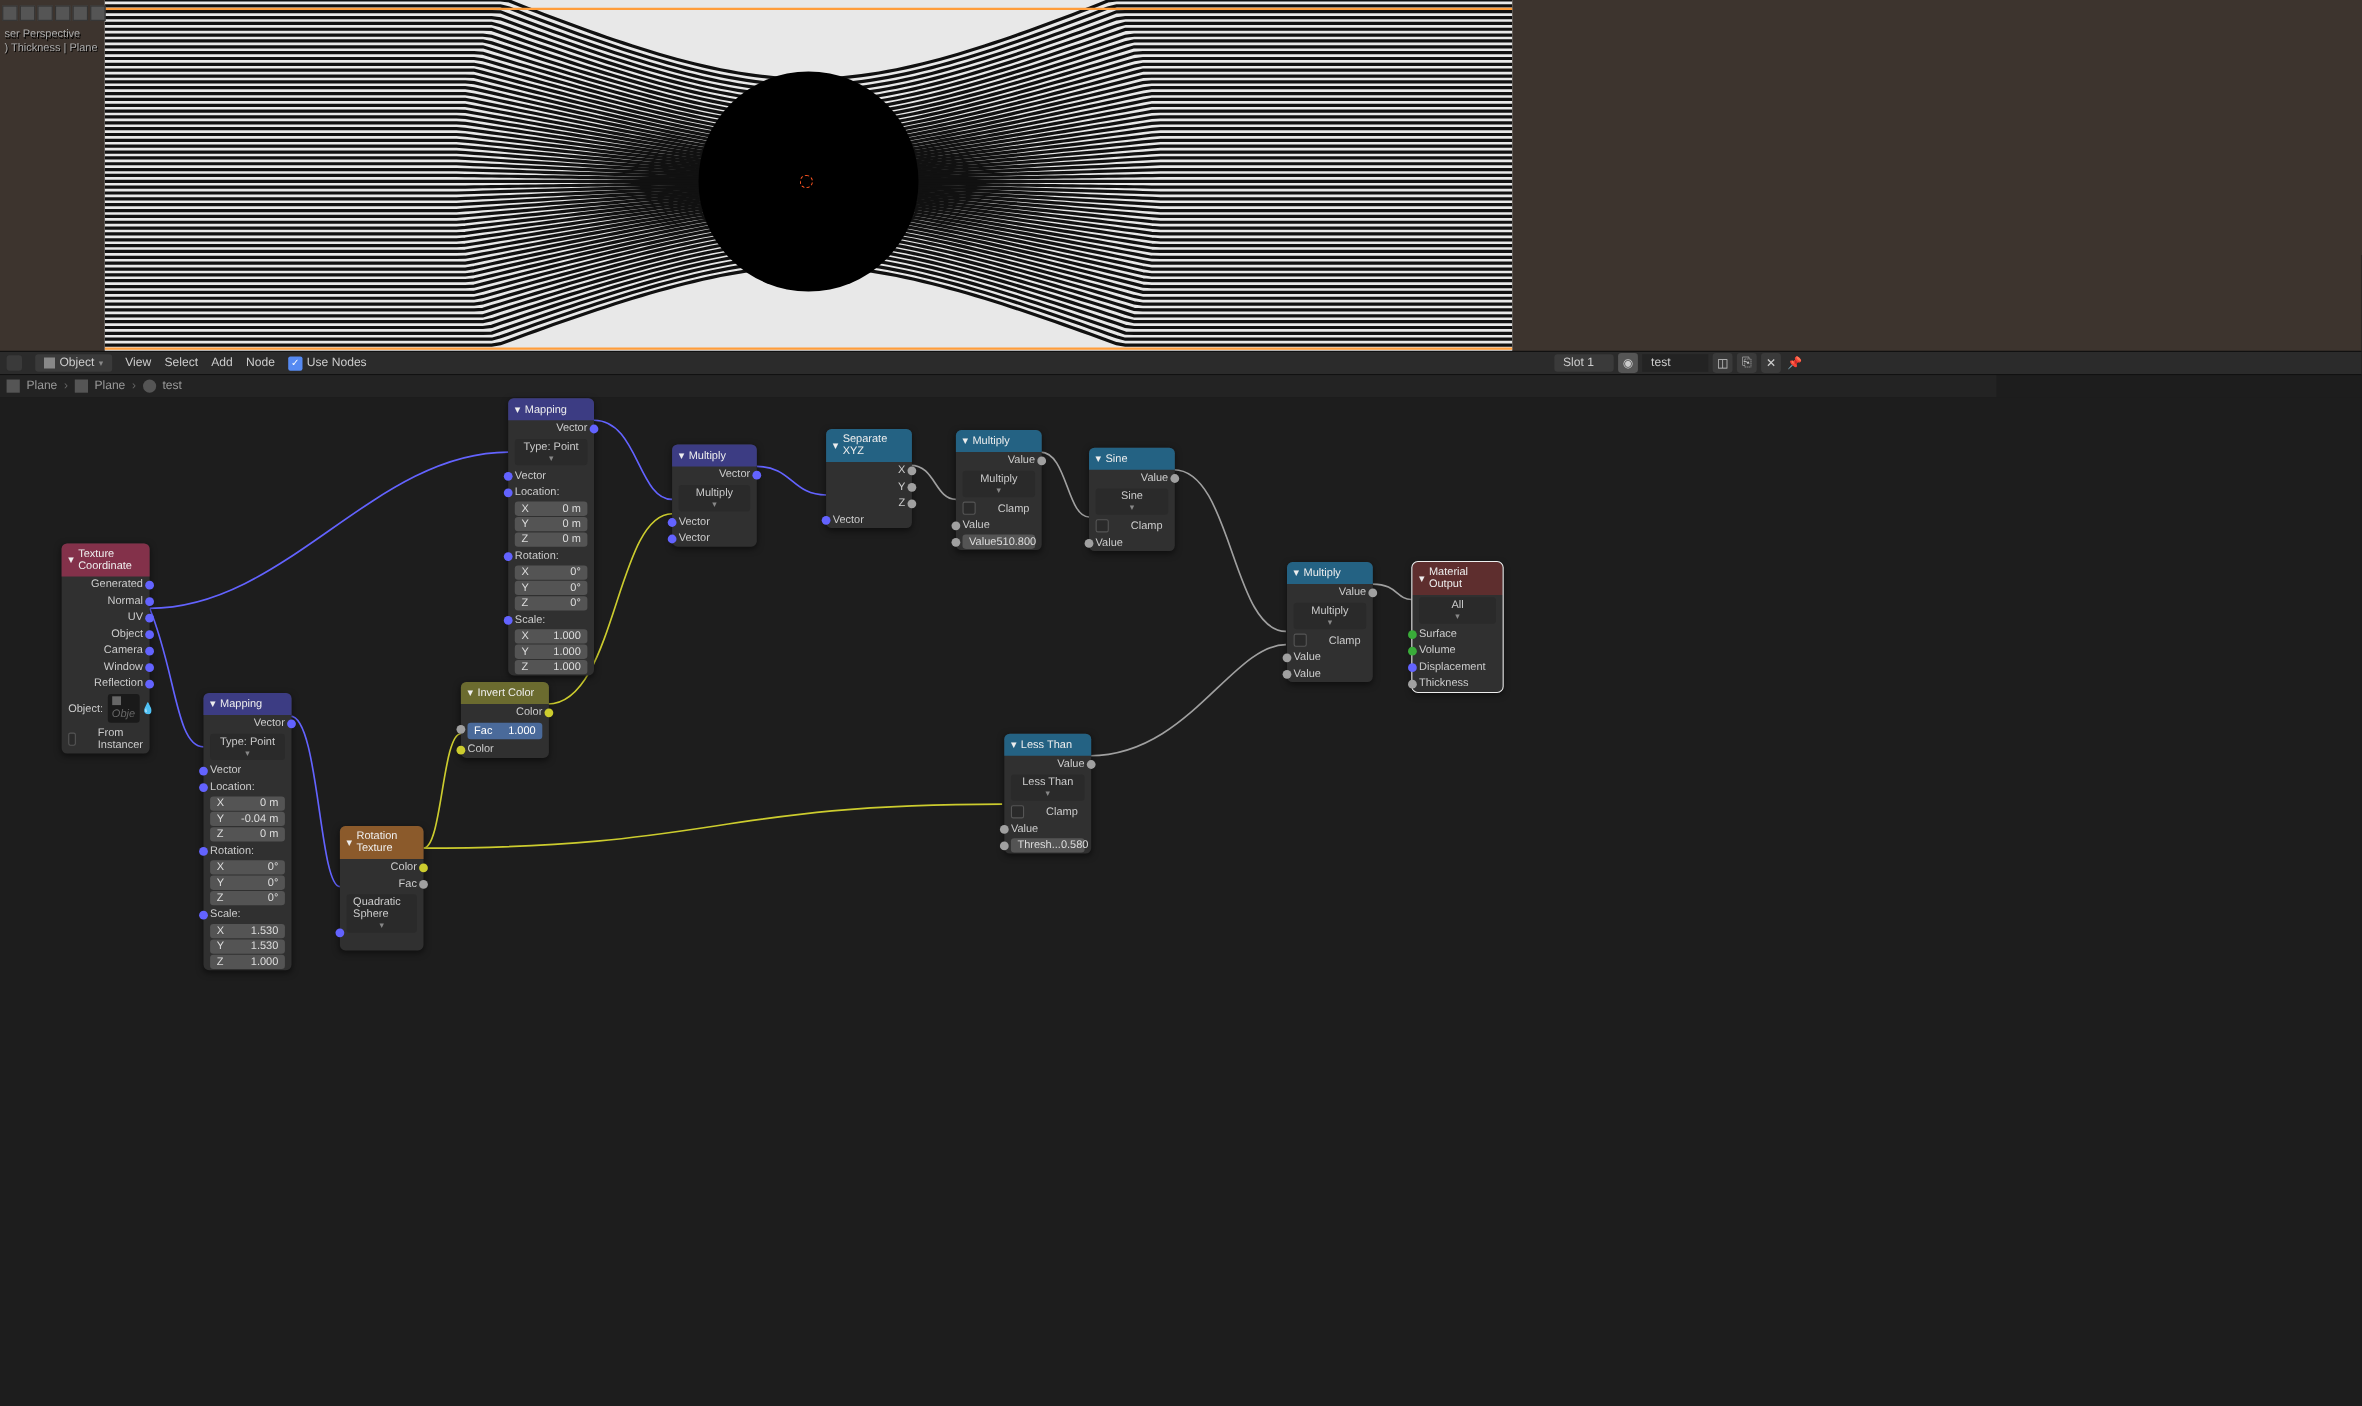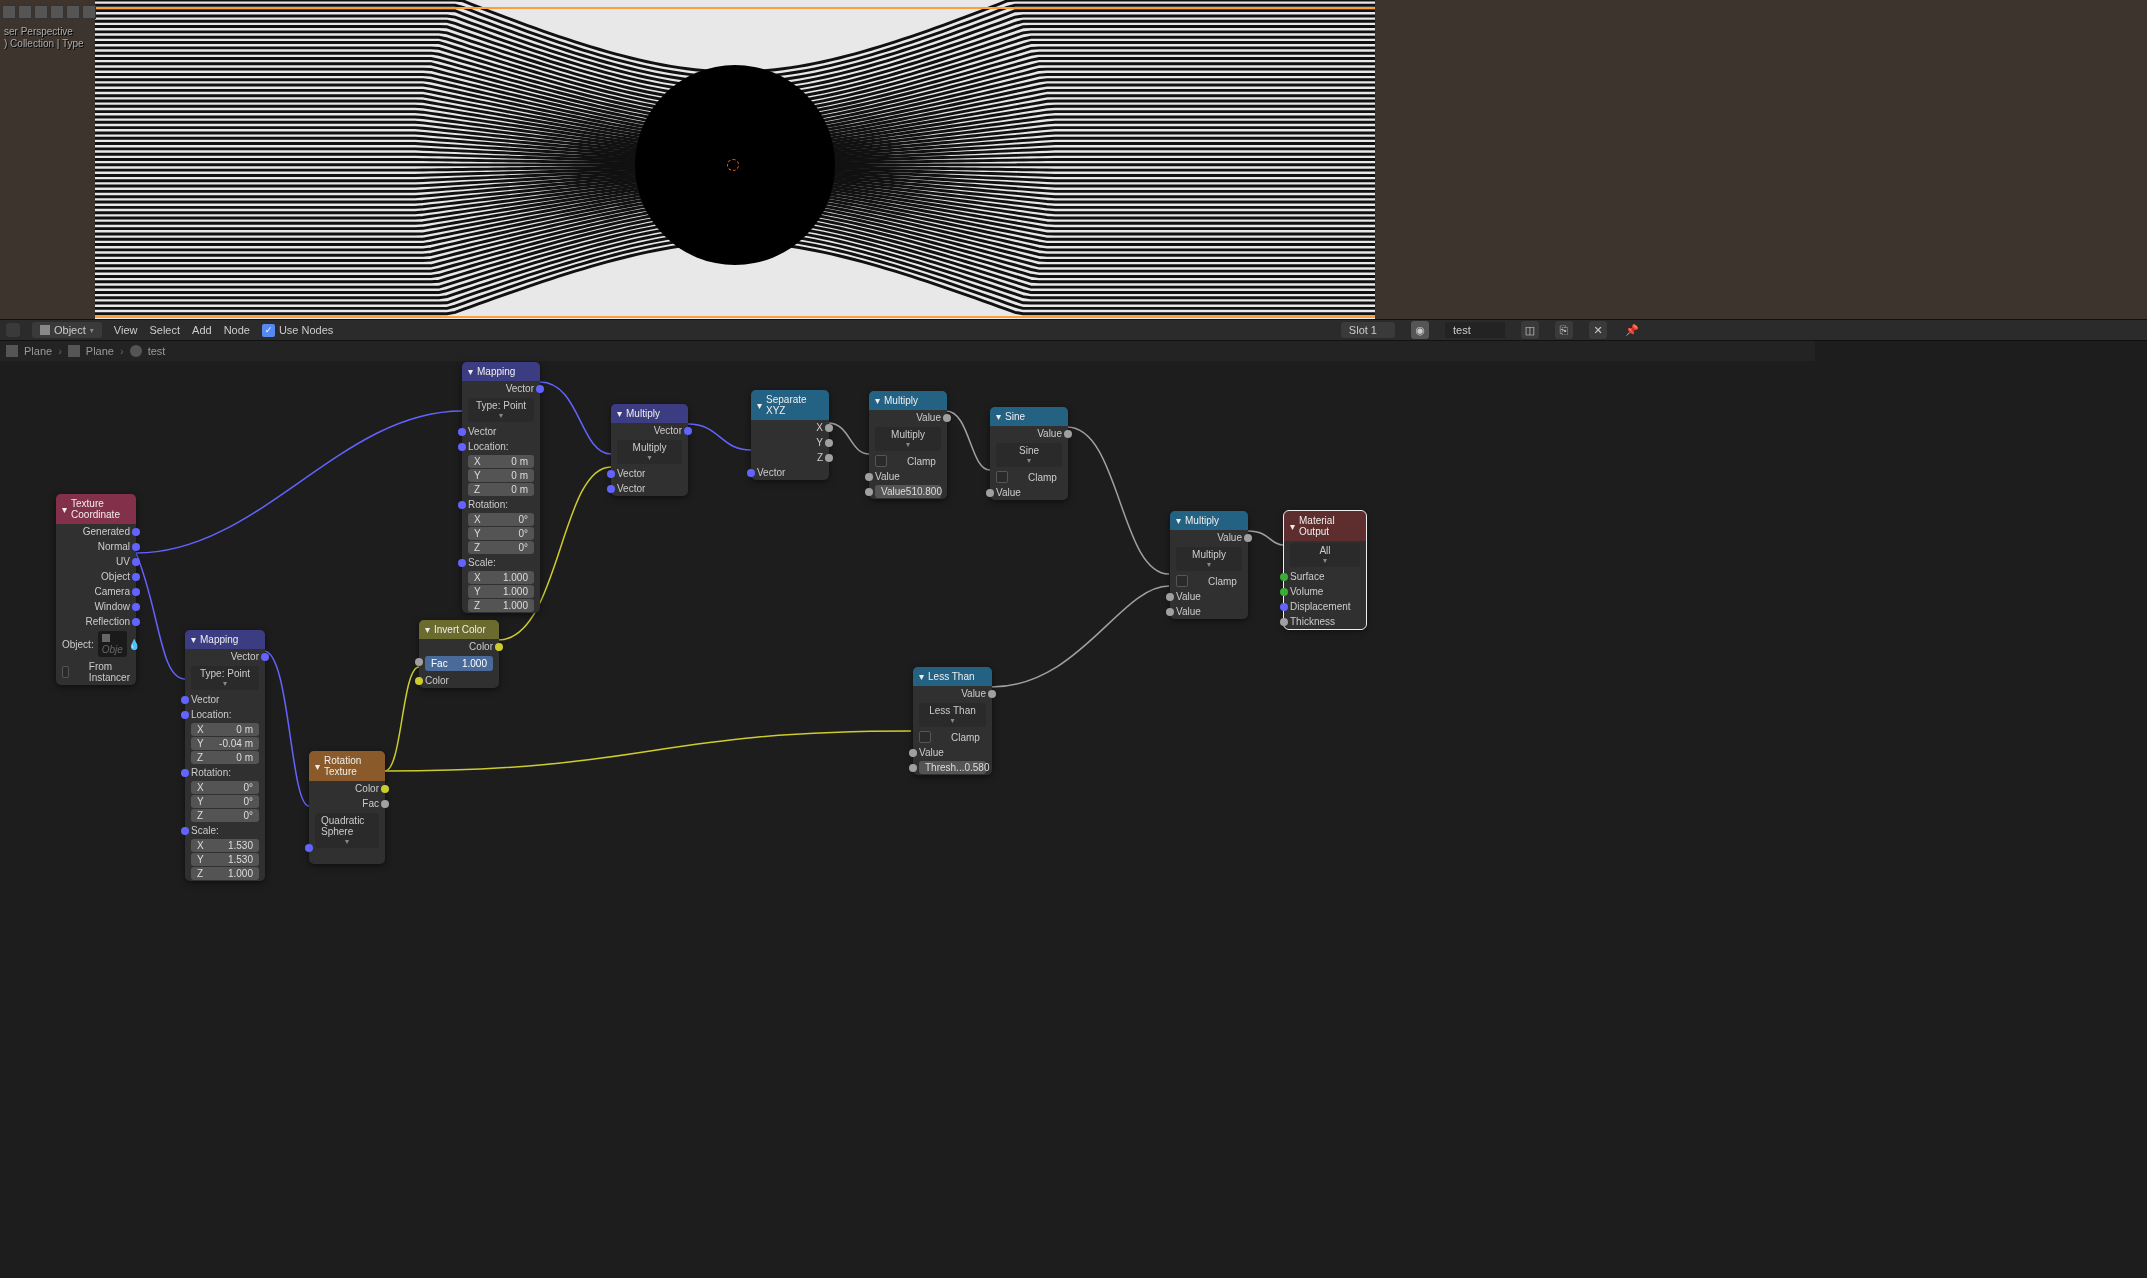--- a/index.html
+++ b/index.html
@@ -8,21 +8,21 @@
 .stripes{position:absolute;left:95px;top:0;width:1280px;height:319px;}
 .overlay-text{position:absolute;color:#aaa;font-size:10px;text-shadow:1px 1px 0 #000;}
 .toolbar-icons{position:absolute;top:5px;left:2px;display:flex;gap:2px;}
 .toolbar-icons span{width:14px;height:14px;background:#555;border:1px solid #333;display:inline-block;}
 .cursor-circle{position:absolute;left:727px;top:159px;width:12px;height:12px;border:1px dashed #ff5522;border-radius:50%;}
 .header{position:absolute;top:319px;left:0;width:2147px;height:22px;background:#2b2b2b;display:flex;align-items:center;padding:0 6px;gap:12px;font-size:11px;border-top:1px solid #111;border-bottom:1px solid #111;}
 .header .dropdown-sm{background:#3a3a3a;padding:2px 8px;border-radius:3px;cursor:pointer;display:flex;align-items:center;gap:4px;}
 .header .menu-item{cursor:pointer;}
 .header .chk{display:flex;align-items:center;gap:4px;}
 .chkbox{width:13px;height:13px;background:#568af2;border-radius:2px;display:inline-flex;align-items:center;justify-content:center;color:#fff;font-size:9px;}
-.slot-group{margin-left:auto;display:flex;align-items:center;gap:16px;margin-right:500px;}
+.slot-group{margin-left:auto;display:flex;align-items:center;gap:4px;margin-right:500px;}
 .slot-dd{background:#3a3a3a;padding:2px 18px 2px 8px;border-radius:3px;}
 .slot-name{background:#232323;padding:2px 8px;width:60px;}
 .icon-btn{width:18px;height:18px;background:#3a3a3a;border-radius:3px;display:inline-flex;align-items:center;justify-content:center;cursor:pointer;}
 .breadcrumb{position:absolute;top:341px;left:0;width:1815px;height:20px;background:#232323;display:flex;align-items:center;padding:0 6px;gap:6px;font-size:11px;color:#999;}
 .chev{color:#666;}
 .node-area{position:absolute;top:361px;left:0;width:2147px;height:917px;background:#1d1d1d;}
 .node{position:absolute;background:#303030;border-radius:5px;box-shadow:0 2px 6px rgba(0,0,0,.5);font-size:10px;}
 .node-header{padding:4px 6px;border-radius:5px 5px 0 0;display:flex;align-items:center;gap:4px;font-size:10px;color:#eee;}
 .hc-red{background:#83314a;}
 .hc-purple{background:#3c3c83;}
@@ -135,21 +135,21 @@
   </svg>
   <div class="toolbar-icons">
     <span></span>
       <span></span>
       <span></span>
       <span></span>
       <span></span>
       <span></span>
   </div>
   <div class="overlay-text" style="top:26px;left:4px;">ser Perspective</div>
-  <div class="overlay-text" style="top:38px;left:4px;">) Collection | Type</div>
+  <div class="overlay-text" style="top:38px;left:4px;">) Thickness | Plane</div>
   <div class="cursor-circle"></div>
 </div>
 
 <div class="header">
   <span style="width:14px;height:14px;background:#3a3a3a;border-radius:3px;display:inline-block;"></span>
   <span class="dropdown-sm">
       <span style="width:10px;height:10px;background:#888;display:inline-block;"></span>
       <span>Object</span>
       <span style="font-size:8px;color:#888;">▾</span>
     </span>

